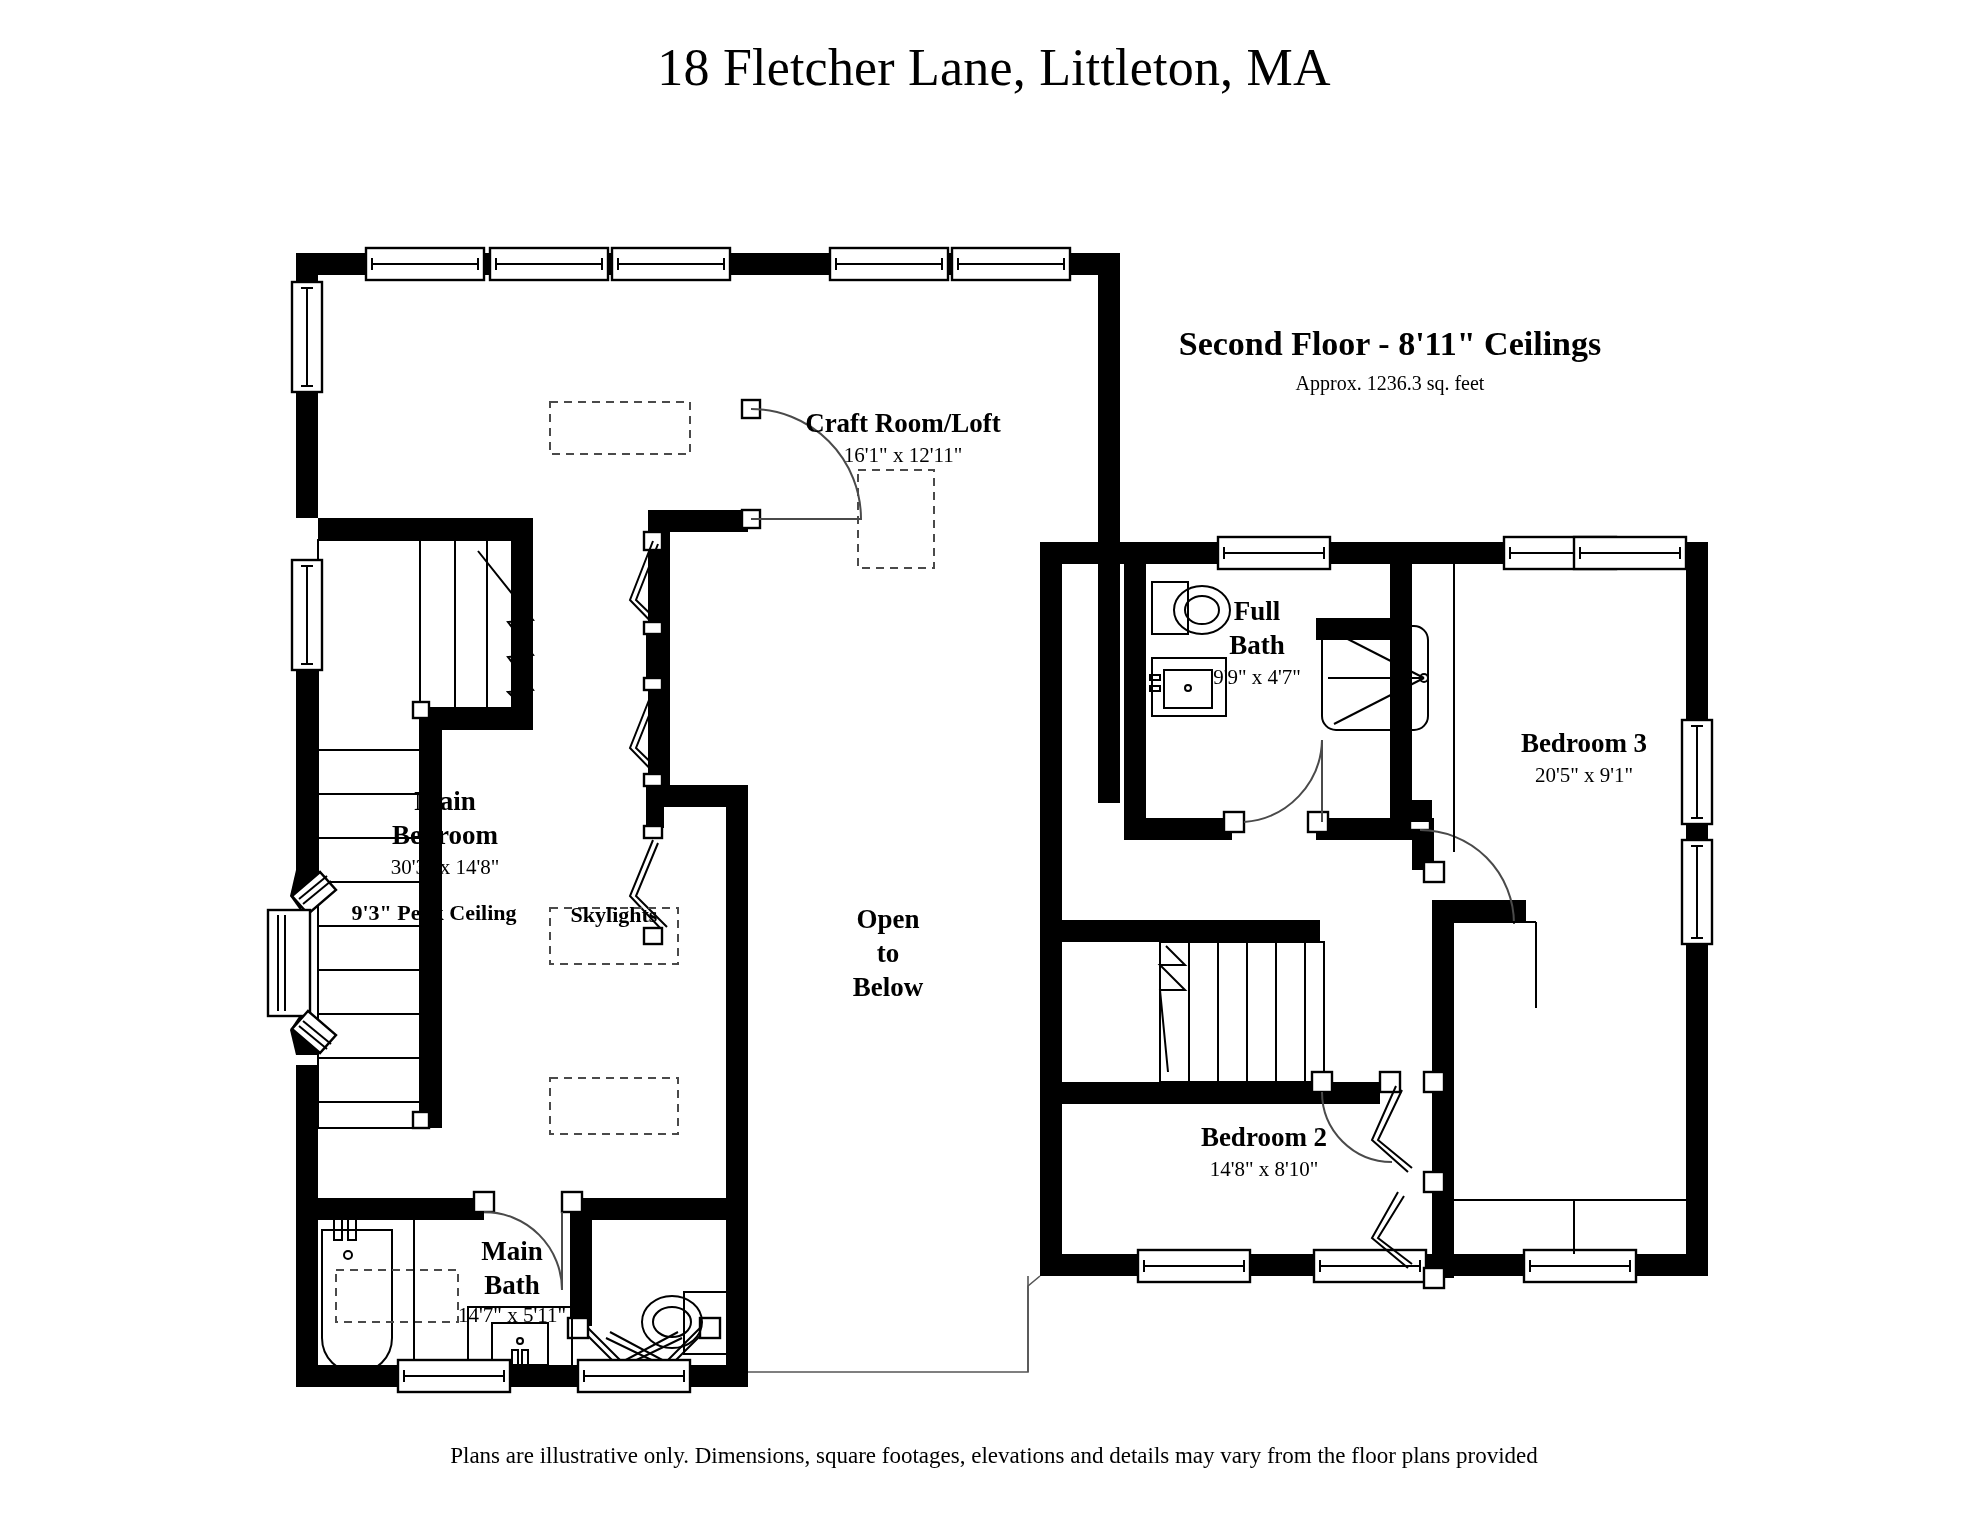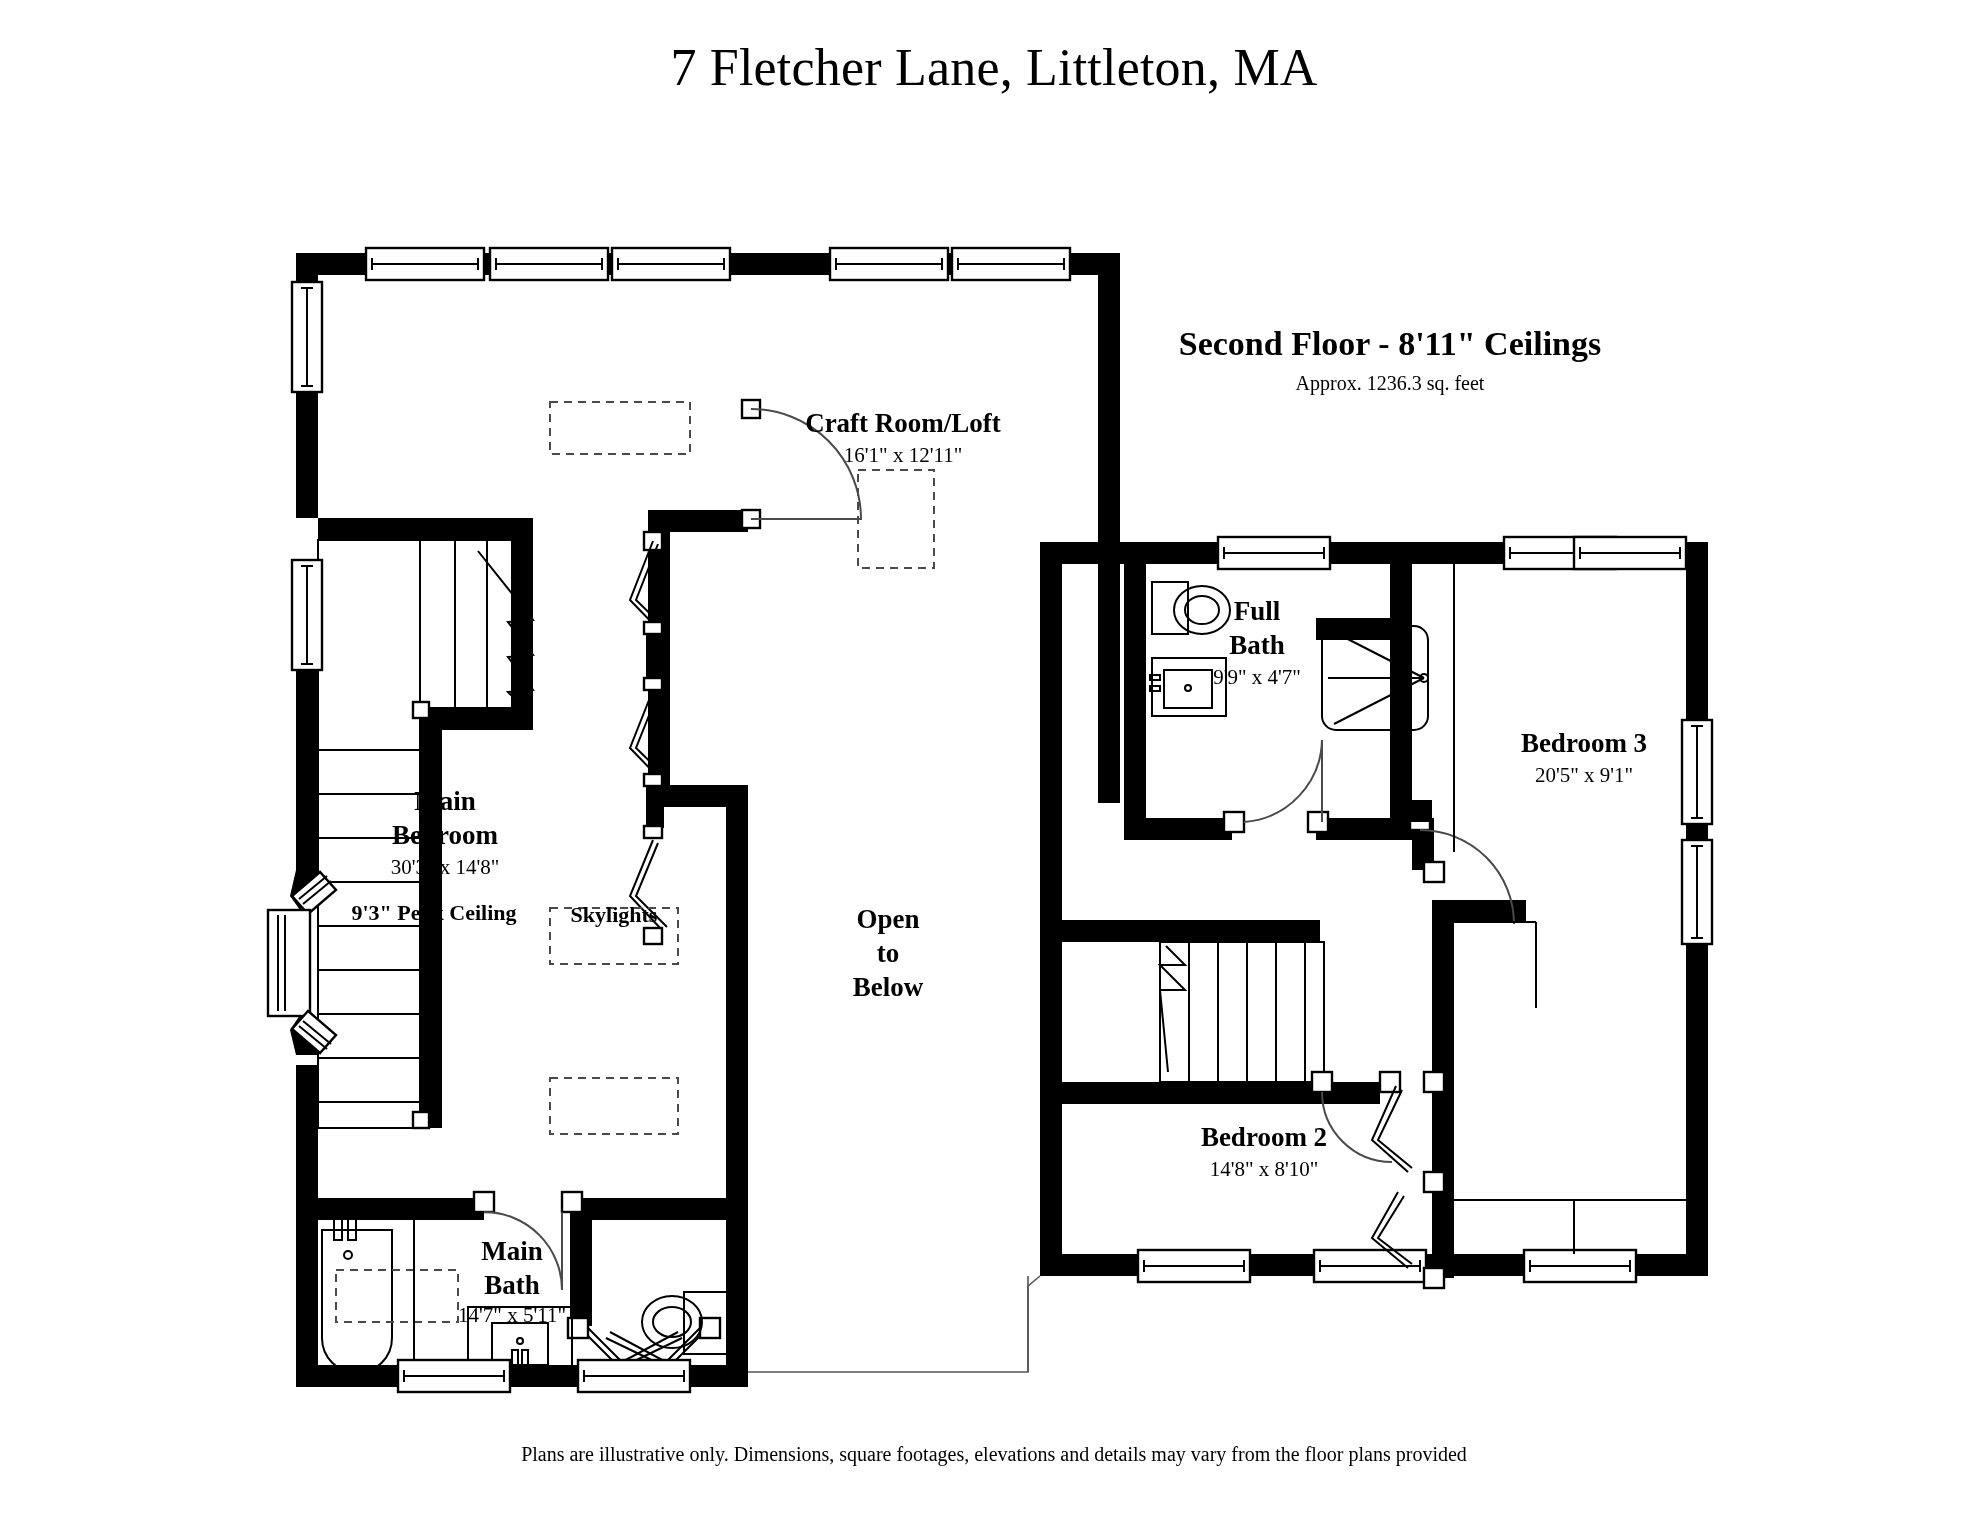--- a/index.html
+++ b/index.html
@@ -7,21 +7,21 @@
        font-family:"Liberation Serif","DejaVu Serif",serif;color:#000;}
   #page{position:relative;width:1988px;height:1536px;background:#fff;}
 
   #title{
     position:absolute;top:38px;left:0;width:1988px;text-align:center;
     font-size:52px;font-weight:400;letter-spacing:.2px;
     font-family:"Liberation Serif","DejaVu Serif",serif;
   }
   #footer{
     position:absolute;top:1443px;left:0;width:1988px;text-align:center;
-    font-size:20px;font-weight:400;
+    font-size:23px;font-weight:400;
     font-family:"Liberation Serif","DejaVu Serif",serif;
   }
   #planwrap{position:absolute;left:0;top:110px;width:1988px;height:1320px;}
   svg{display:block;}
   .wall{fill:#000;}
   .thin{fill:none;stroke:#000;stroke-width:2;}
   .hair{fill:none;stroke:#555;stroke-width:1.6;}
   .dash{fill:none;stroke:#4a4a4a;stroke-width:2;stroke-dasharray:8 6;}
   .wht{fill:#fff;stroke:#000;stroke-width:2.4;}
   .swing{fill:none;stroke:#4a4a4a;stroke-width:2;}
@@ -30,21 +30,21 @@
   .rdim{font-size:21px;font-weight:400;}
   .rnote{font-size:22px;font-weight:700;}
   .fltitle{font-size:34px;font-weight:700;}
   .flsub{font-size:20px;font-weight:400;}
 </style>
 </head>
 <body>
 
 <div id="page">
 
-  <div id="title">7 Fletcher Lane, Littleton, MA</div>
+  <div id="title">18 Fletcher Lane, Littleton, MA</div>
 
   <div id="planwrap">
   <svg width="1988" height="1320" viewBox="0 0 1988 1320">
 
     <g>
       <rect class="wall" x="296" y="143" width="824" height="22"></rect>
 
       <rect class="wall" x="296" y="143" width="22" height="265"></rect>
 
       <rect class="wall" x="296" y="560" width="22" height="215"></rect>

